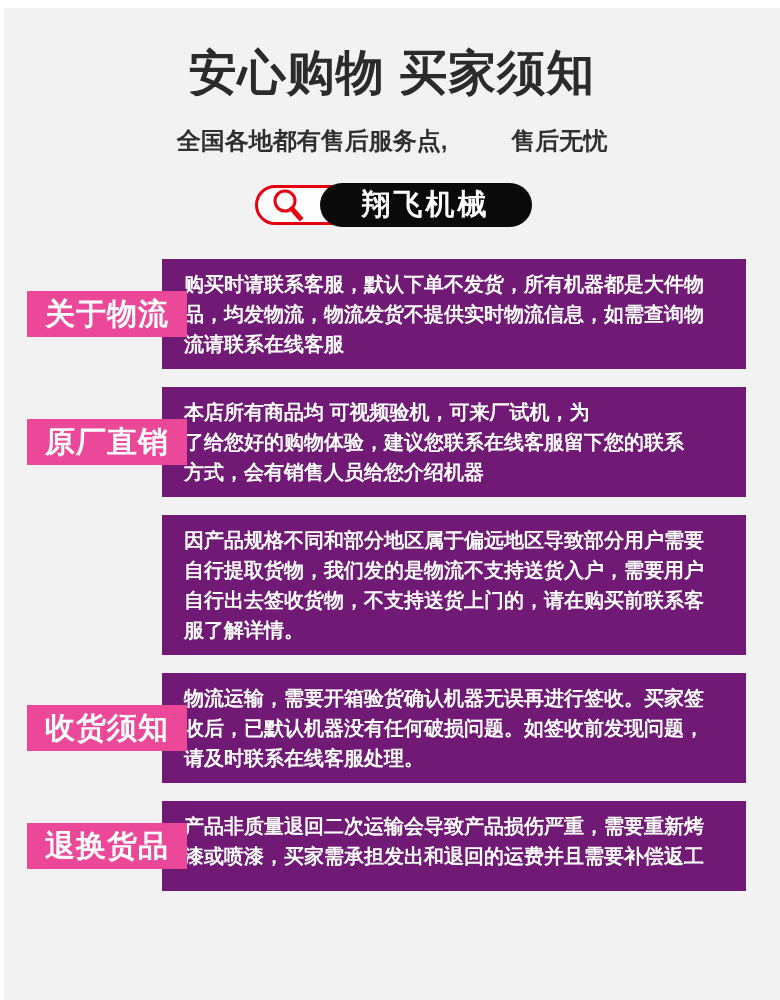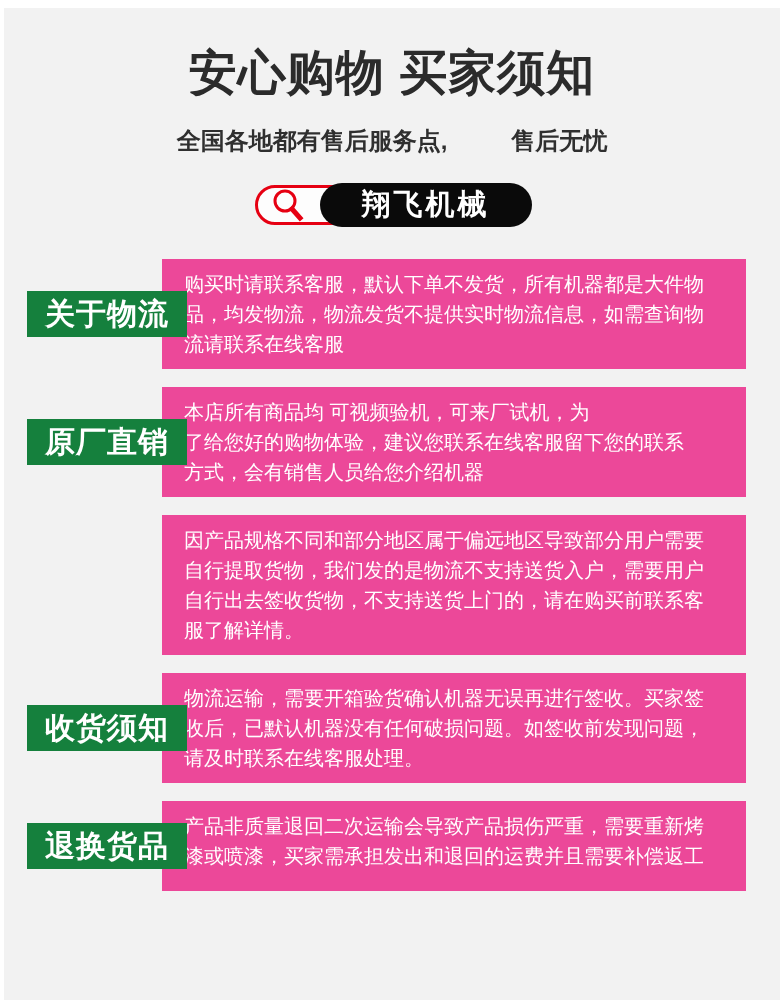--- a/index.html
+++ b/index.html
@@ -62,36 +62,36 @@
     letter-spacing: 3px;
     text-align: center;
   }
   
   .sections { margin-top: 34px; }
   .section {
     position: relative;
     margin: 0 34px 18px 158px;
   }
   .section-box {
-    background: #ec4899;
+    background: #701a75;
     color: #ffffff;
     font-size: 20px;
     line-height: 30px;
-    font-weight: normal;
+    font-weight: bold;
     padding: 10px 18px 10px 22px;
     white-space: pre-line;
     min-height: 90px;
     box-sizing: border-box;
   }
   .section-label {
     position: absolute;
     left: -135px; top: 50%;
     transform: translateY(-50%);
     width: 160px; height: 46px;
-    background: #15803d;
+    background: #ec4899;
     color: #ffffff;
     font-size: 30px;
     font-weight: bold;
     display: flex; align-items: center; justify-content: center;
     letter-spacing: 1px;
     box-sizing: border-box;
   }
 </style>
 </head>
 <body>

